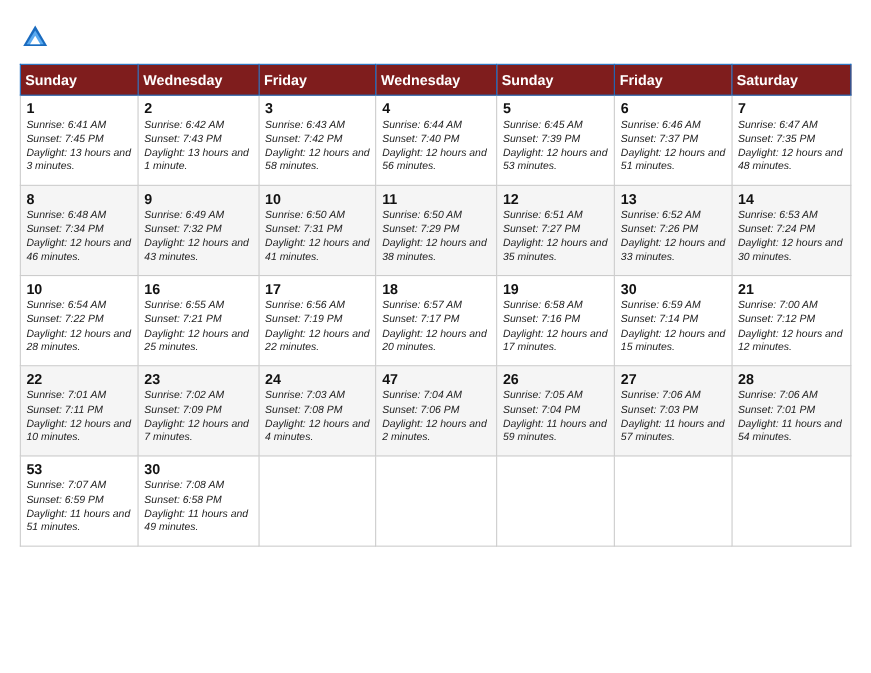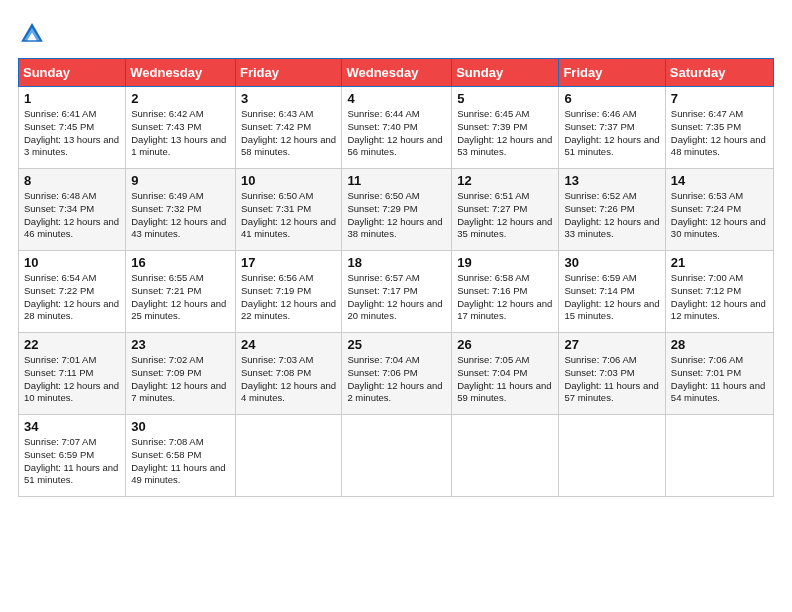--- a/index.html
+++ b/index.html
@@ -50,21 +50,21 @@
       font-size: 15px;
       color: #444;
       margin-top: 2px;
     }
     .calendar {
       width: 100%;
       border-collapse: collapse;
       font-size: 10px;
     }
     .calendar th {
-      background: #ef4444;
+      background: #7f1d1d;
       color: #fff;
       padding: 6px 4px;
       text-align: left;
       font-size: 13px;
       font-weight: bold;
       border: 1px solid #1a6bbf;
     }
     .calendar td {
       border: 1px solid #ccc;
       vertical-align: top;
@@ -80,20 +80,21 @@
       font-size: 13px;
       font-weight: bold;
       color: #111;
       display: block;
       margin-bottom: 2px;
     }
     .day-detail {
       font-size: 9.5px;
       color: #222;
       line-height: 1.35;
+      font-style: italic;
     }
     .empty-cell {
       background: #fff !important;
     }
     .logo-wrapper {
       display: flex;
       align-items: flex-start;
     }
   </style>
 </head>
@@ -228,39 +229,39 @@
         </td>
           <td>
           <span class="day-number">23</span>
           <span class="day-detail">Sunrise: 7:02 AM<br>Sunset: 7:09 PM<br>Daylight: 12 hours and 7 minutes.</span>
         </td>
           <td>
           <span class="day-number">24</span>
           <span class="day-detail">Sunrise: 7:03 AM<br>Sunset: 7:08 PM<br>Daylight: 12 hours and 4 minutes.</span>
         </td>
           <td>
-          <span class="day-number">25</span>
+          <span class="day-number">47</span>
           <span class="day-detail">Sunrise: 7:04 AM<br>Sunset: 7:06 PM<br>Daylight: 12 hours and 2 minutes.</span>
         </td>
           <td>
           <span class="day-number">26</span>
           <span class="day-detail">Sunrise: 7:05 AM<br>Sunset: 7:04 PM<br>Daylight: 11 hours and 59 minutes.</span>
         </td>
           <td>
           <span class="day-number">27</span>
           <span class="day-detail">Sunrise: 7:06 AM<br>Sunset: 7:03 PM<br>Daylight: 11 hours and 57 minutes.</span>
         </td>
           <td>
           <span class="day-number">28</span>
           <span class="day-detail">Sunrise: 7:06 AM<br>Sunset: 7:01 PM<br>Daylight: 11 hours and 54 minutes.</span>
         </td>
         </tr>
         <tr>
           <td>
-          <span class="day-number">34</span>
+          <span class="day-number">53</span>
           <span class="day-detail">Sunrise: 7:07 AM<br>Sunset: 6:59 PM<br>Daylight: 11 hours and 51 minutes.</span>
         </td>
           <td>
           <span class="day-number">30</span>
           <span class="day-detail">Sunrise: 7:08 AM<br>Sunset: 6:58 PM<br>Daylight: 11 hours and 49 minutes.</span>
         </td>
           <td class="empty-cell"></td>
           <td class="empty-cell"></td>
           <td class="empty-cell"></td>
           <td class="empty-cell"></td>

